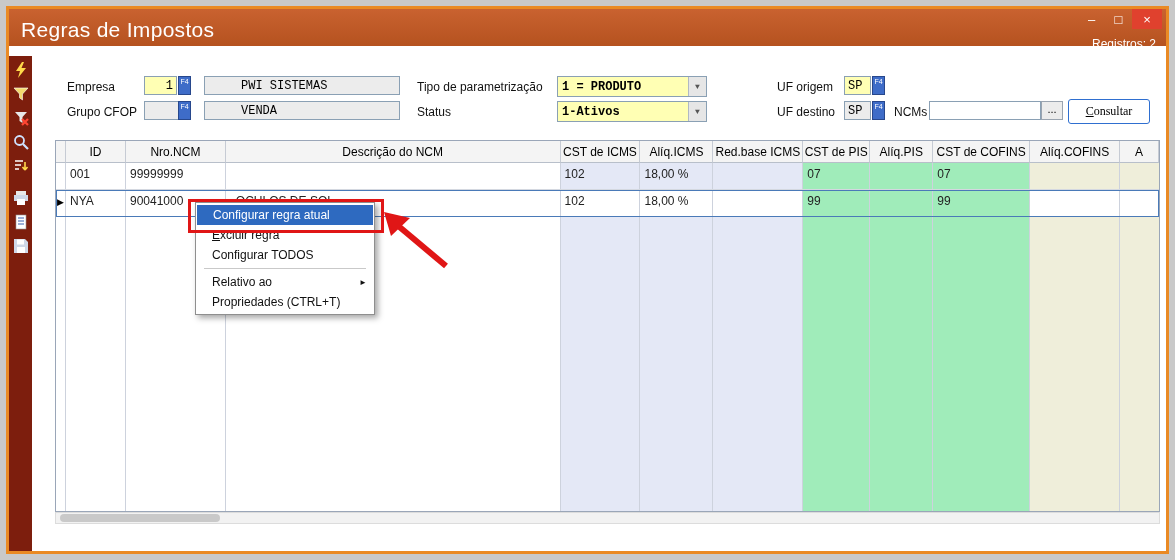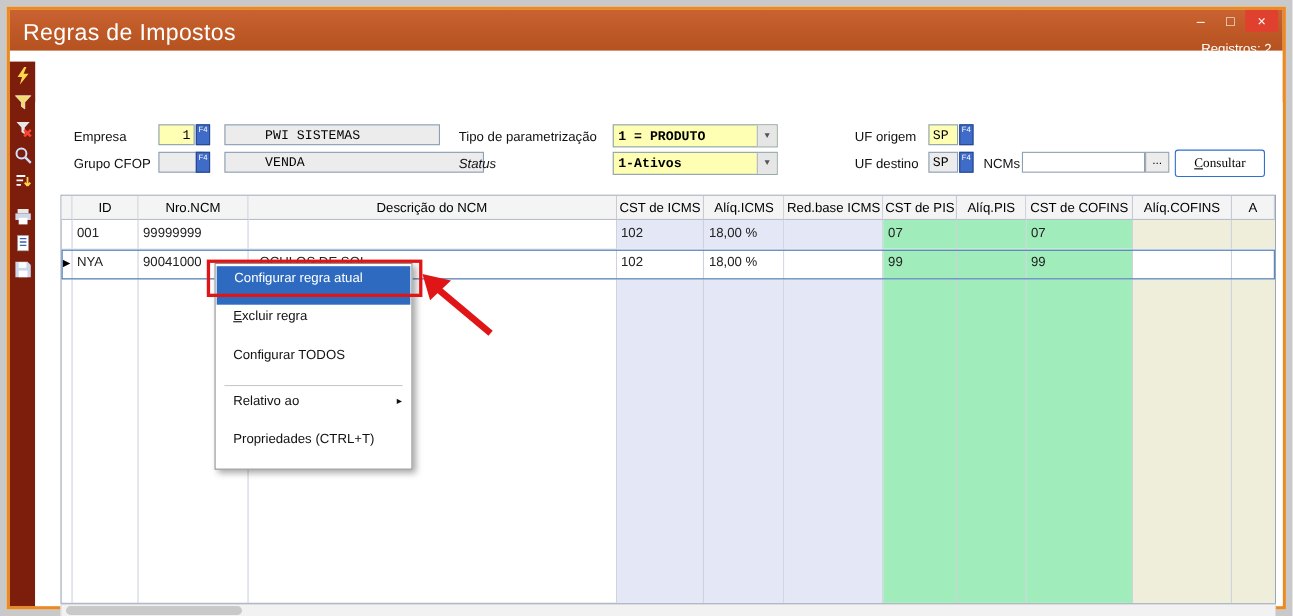--- a/index.html
+++ b/index.html
@@ -12,21 +12,21 @@
   .wbtn{width:27px;height:20px;display:flex;align-items:center;justify-content:center;color:#fff;font-size:13px;cursor:default;}
   .wbtn.min,.wbtn.max{background:transparent;}
   .wbtn.close{background:#e0412e;width:30px;}
   .registros{position:absolute;right:10px;top:28px;color:#fff;font-size:12px;text-decoration:underline;}
   
   .sidebar{position:absolute;left:0;top:47px;bottom:0;width:23px;background:#7d1e0d;display:flex;flex-direction:column;align-items:center;padding-top:6px;box-sizing:border-box;}
   .tbtn{width:19px;height:19px;margin-bottom:5px;display:flex;align-items:center;justify-content:center;}
   .tbtn svg{width:16px;height:16px;}
   .tspacer{height:8px;}
   
-  .content{position:absolute;left:23px;top:47px;right:0;bottom:0;background:#fff;margin-top:37px;}
+  .content{position:absolute;left:23px;top:47px;right:0;bottom:0;background:#fff;}
   .lbl{position:absolute;font-size:12px;color:#111;}
   .inp{position:absolute;box-sizing:border-box;border:1px solid #8aa0b4;background:#ffffb4;font-family:"Liberation Mono","DejaVu Sans Mono",monospace;font-size:12px;padding:2px 3px 0 3px;height:19px;}
   .inp.gray{background:#ececec;padding-left:36px;}
   .inp.white{background:#fff;}
   .inp.num{text-align:right;}
   .f4{position:absolute;width:13px;height:19px;box-sizing:border-box;background:#3e6cc8;border:1px solid #27478c;color:#fff;font-size:7px;line-height:8px;text-align:center;word-break:break-all;padding-top:1px;}
   .combo{position:absolute;box-sizing:border-box;border:1px solid #8aa0b4;background:#ffffb4;height:21px;font-family:"Liberation Mono","DejaVu Sans Mono",monospace;font-size:12px;font-weight:bold;padding:3px 0 0 4px;}
   .combo .arrow{position:absolute;right:0;top:0;bottom:0;width:17px;background:#e6e6e6;border-left:1px solid #b0b8c4;color:#555;font-size:8px;display:flex;align-items:center;justify-content:center;font-weight:normal;}
   .btn-browse{position:absolute;width:22px;height:19px;box-sizing:border-box;border:1px solid #9aa4b0;background:#ececec;font-size:11px;text-align:center;line-height:14px;}
   .btn-consultar{position:absolute;left:1036px;top:43px;width:82px;height:25px;box-sizing:border-box;border:1px solid #2f6fd0;border-radius:3px;background:#fff;font-size:12px;display:flex;align-items:center;justify-content:center;}
@@ -47,21 +47,21 @@
   .drow.selected{outline:1px solid #4a7ab8;outline-offset:-1px;}
   .drow.selected .bg-lav,.drow.selected .bg-crm{background:#fff;}
   .indic{font-size:9px;padding-left:1px;padding-top:7px;color:#000;}
   .filler{height:294px;}
   .filler .cell{height:294px;}
   
   .hscroll{position:absolute;left:23px;top:456px;width:1105px;height:12px;background:#f2f2f2;border:1px solid #dcdcdc;box-sizing:border-box;}
   .hthumb{position:absolute;left:4px;top:1px;width:160px;height:8px;background:#c9c9c9;border-radius:4px;}
   
   .ctx{position:absolute;left:163px;top:146px;width:180px;box-sizing:border-box;background:#fff;border:1px solid #8f8f8f;box-shadow:3px 3px 6px rgba(0,0,0,.35);padding:2px 0;z-index:5;}
-  .mi{height:35px;line-height:21px;font-size:12px;color:#111;padding-left:16px;position:relative;}
+  .mi{height:20px;line-height:21px;font-size:12px;color:#111;padding-left:16px;position:relative;}
   .mi.hl{background:#2e6ac0;color:#fff;margin:0 1px;}
   .mi .sub{position:absolute;right:7px;top:0;font-size:8px;}
   .mi.ul::first-letter{text-decoration:underline;}
   .msep{height:1px;background:#c9c9c9;margin:3px 8px;}
   
   .redbox{position:absolute;left:156px;top:143px;width:190px;height:28px;border:3px solid #e01616;z-index:6;}
   .arrow-svg{position:absolute;left:348px;top:152px;z-index:7;}
 </style>
 </head>
 <body>
@@ -143,23 +143,23 @@
       <span class="arrow">▼</span>
     </div>
 
     <div class="lbl" style="left:745px;top:24px;">UF origem</div>
     <div class="inp" style="left:812px;top:20px;width:27px;">SP</div>
     <div class="f4" style="left:840px;top:20px;">F4</div>
 
     <div class="lbl" style="left:35px;top:49px;">Grupo CFOP</div>
     <div class="inp gray num" style="left:112px;top:45px;width:33px;">1</div>
     <div class="f4" style="left:146px;top:45px;">F4</div>
-    <div class="inp gray" style="left:172px;top:45px;width:236px;">VENDA</div>
-
-    <div class="lbl" style="left:385px;top:49px;font-style:italic;">Status</div>
+    <div class="inp gray" style="left:172px;top:45px;width:196px;">VENDA</div>
+
+    <div class="lbl" style="left:385px;top:49px;">Status</div>
     <div class="combo" style="left:525px;top:45px;width:150px;">
       <span>1-Ativos</span>
       <span class="arrow">▼</span>
     </div>
 
     <div class="lbl" style="left:745px;top:49px;">UF destino</div>
     <div class="inp" style="left:812px;top:45px;width:27px;background:#ececec;">SP</div>
     <div class="f4" style="left:840px;top:45px;">F4</div>
 
     <div class="lbl" style="left:862px;top:49px;">NCMs</div>

